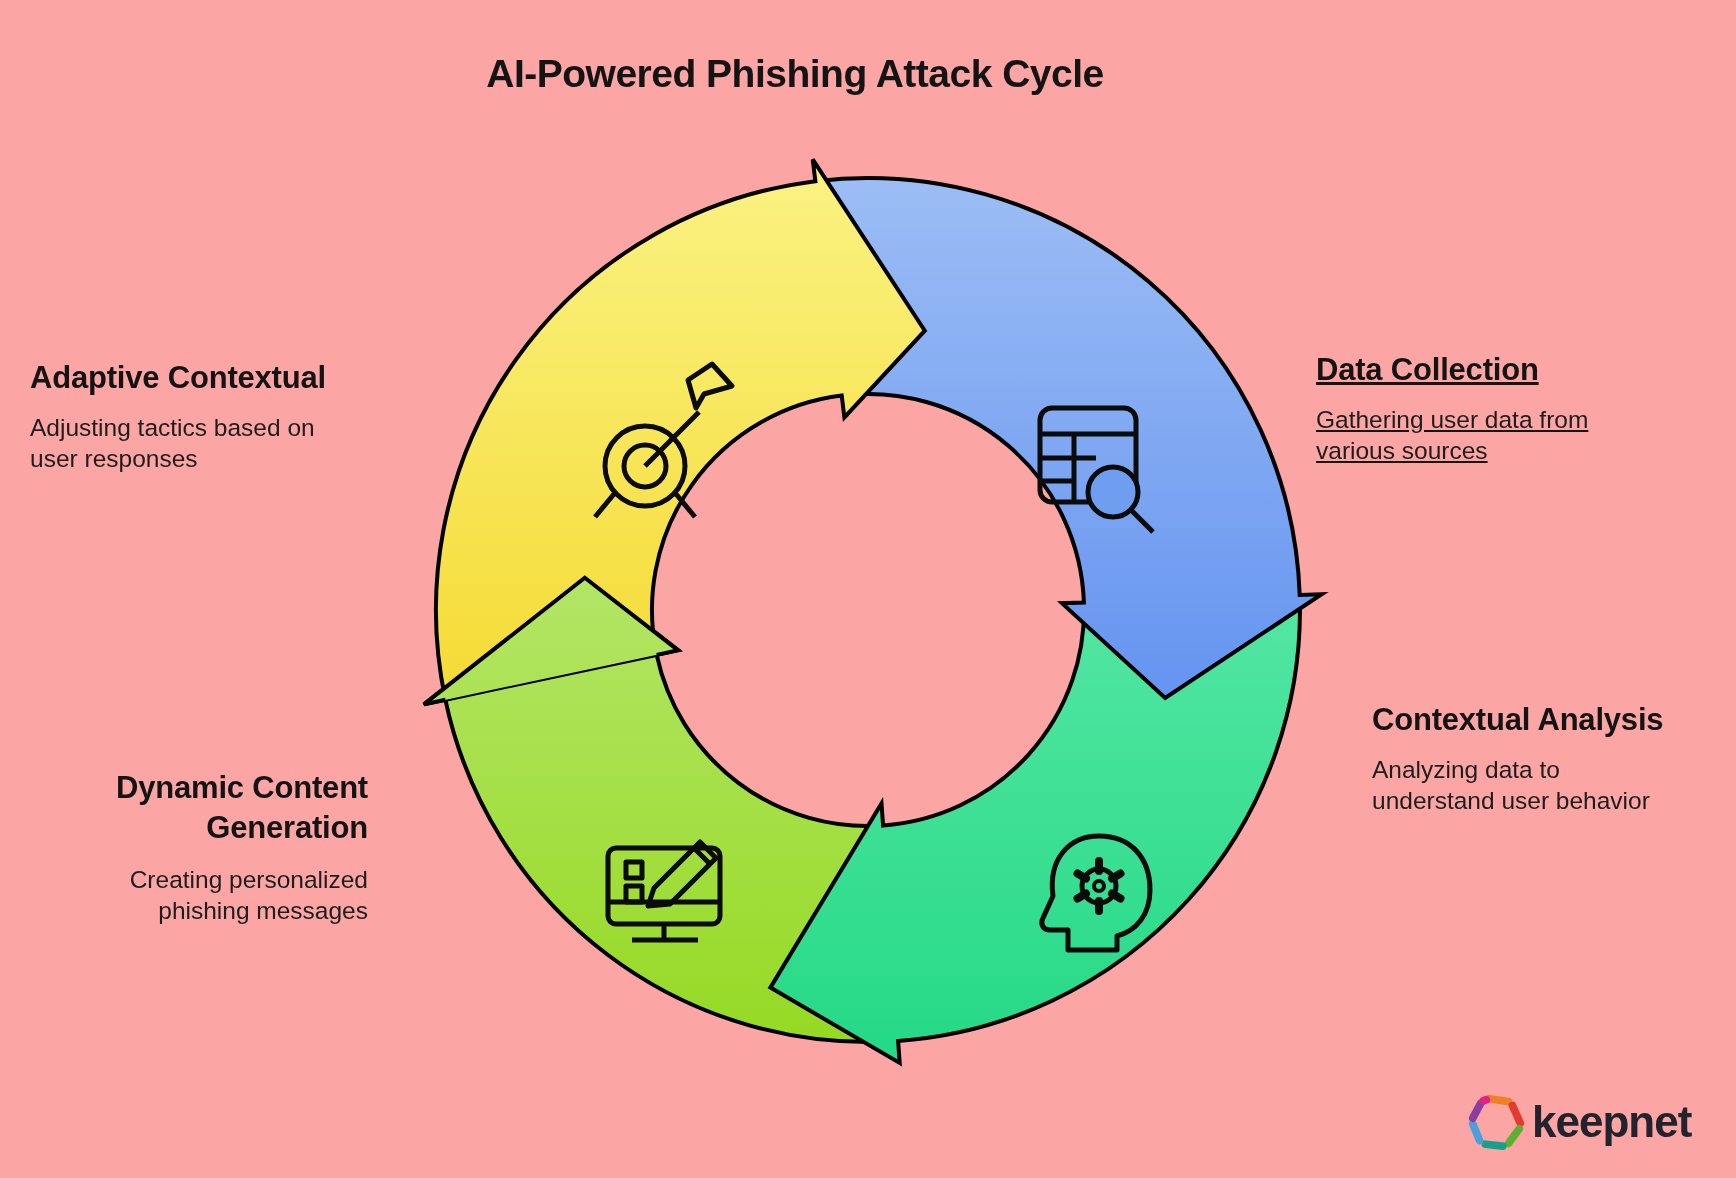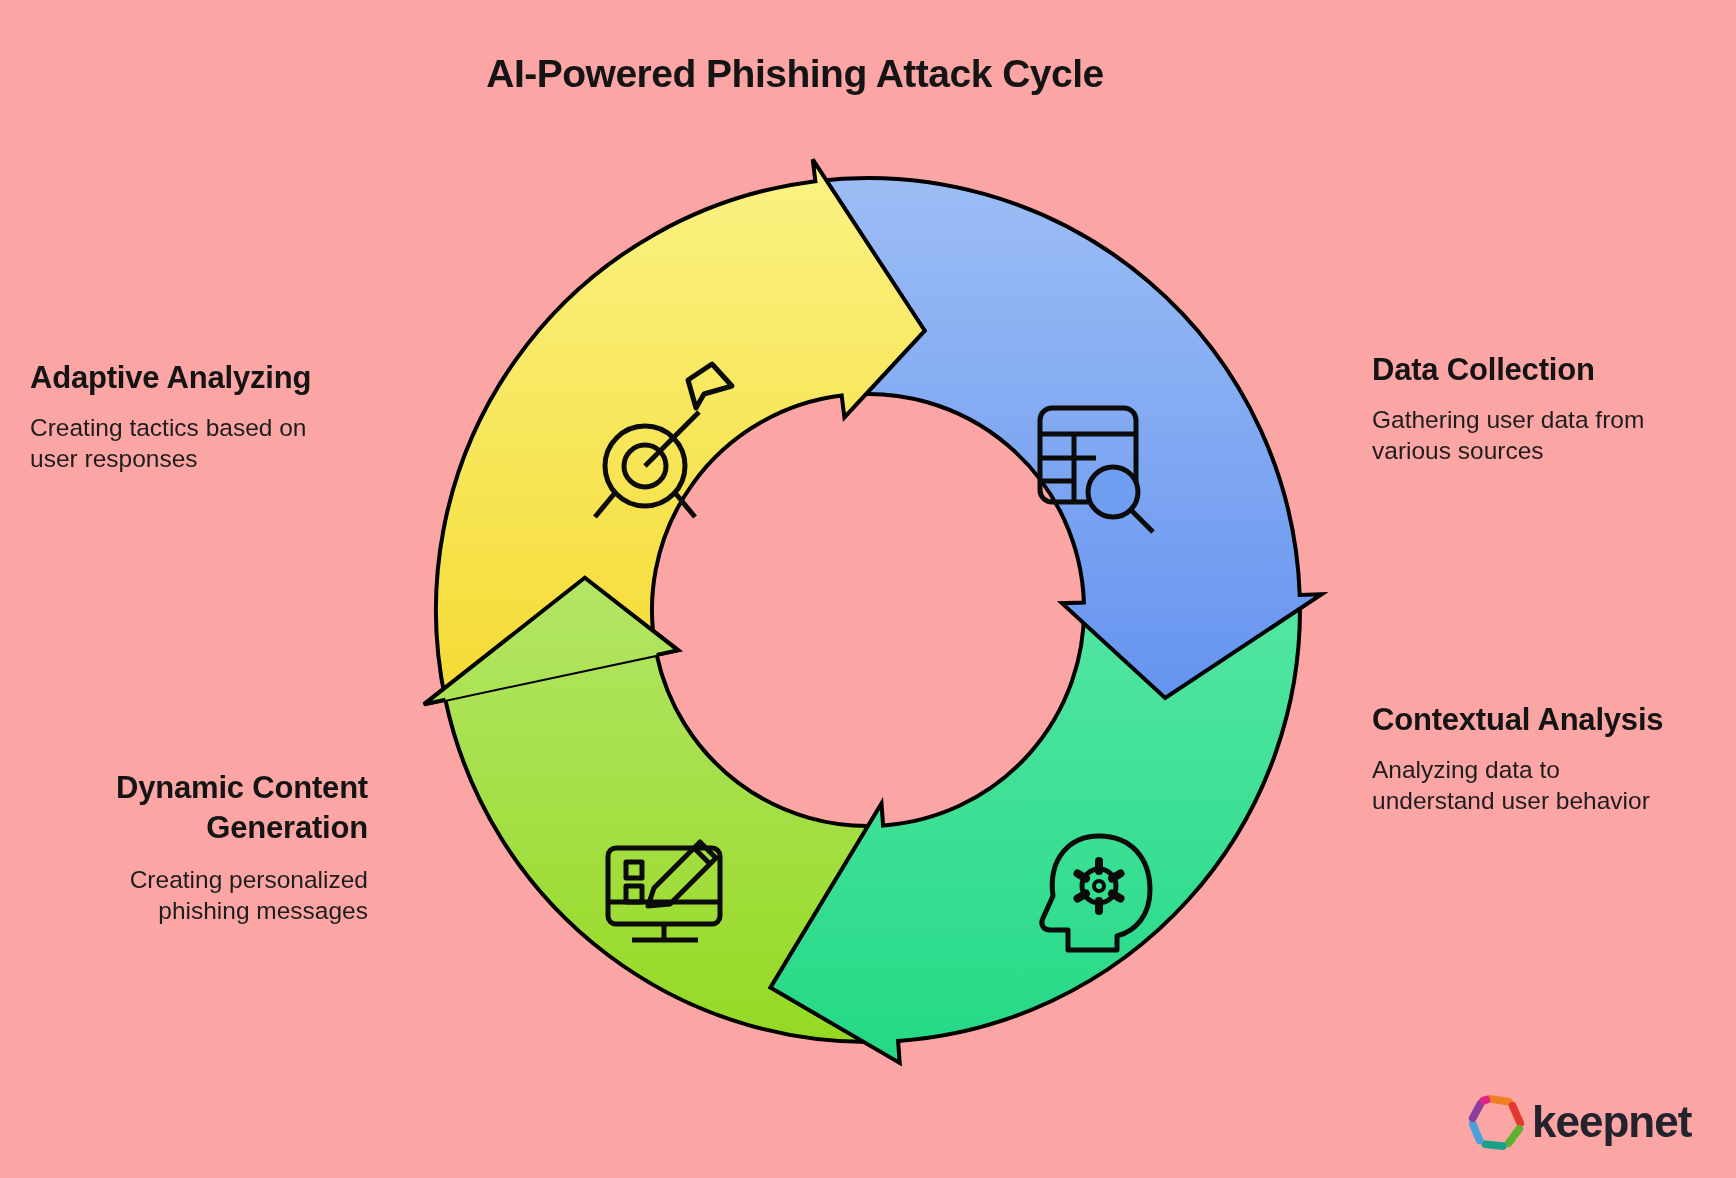--- a/index.html
+++ b/index.html
@@ -4,21 +4,21 @@
 <style>
   html,body{margin:0;padding:0;background:#ffffff;}
   #stage{position:relative;width:1736px;height:1178px;background:#fca5a5;overflow:hidden;
          font-family:"Liberation Sans", sans-serif;color:#141414;}
   .title{position:absolute;top:52px;left:0;width:1590px;text-align:center;
          font-size:39px;font-weight:bold;letter-spacing:-0.5px;color:#141414;}
   .label{position:absolute;}
   .label h2{margin:0 0 16px 0;font-size:31px;font-weight:bold;letter-spacing:-0.2px;color:#141414;}
   .label p{margin:0;font-size:24.5px;line-height:31px;color:#1d1d1d;}
   .lbl-adaptive{left:30px;top:360px;width:310px;text-align:left;}
-  .lbl-data{left:1372px;top:352px;width:310px;text-align:left;}
+  .lbl-data{left:1316px;top:352px;width:310px;text-align:left;text-decoration:underline;}
   .lbl-contextual{left:1372px;top:702px;width:310px;text-align:left;}
   .lbl-dynamic{left:48px;top:768px;width:320px;text-align:right;}
   .lbl-dynamic h2{line-height:40px;}
   svg.cycle{position:absolute;left:0;top:0;}
   .brand{position:absolute;left:1466px;top:1092px;display:flex;align-items:center;gap:6px;}
   .brand .word{font-size:44px;font-weight:bold;letter-spacing:-1px;color:#23232d;}
 </style>
 </head>
 <body>
 
@@ -102,22 +102,22 @@
       <line x1="664" y1="924" x2="664" y2="940"></line>
       <line x1="632" y1="940" x2="698" y2="940"></line>
       <rect x="626" y="862" width="16" height="16"></rect>
       <rect x="626" y="886" width="16" height="16"></rect>
       <path d="M 648 906 L 654 888 L 700 842 L 716 858 L 670 904 Z"></path>
       <line x1="694" y1="848" x2="710" y2="864"></line>
     </g>
     </svg>
 
   <div class="label lbl-adaptive">
-    <h2>Adaptive Analyzing</h2>
-    <p>Creating tactics based on user responses</p>
+    <h2>Adaptive Contextual</h2>
+    <p>Adjusting tactics based on user responses</p>
   </div>
 
   <div class="label lbl-data">
     <h2>Data Collection</h2>
     <p>Gathering user data from various sources</p>
   </div>
 
   <div class="label lbl-dynamic">
     <h2>Dynamic Content Generation</h2>
     <p>Creating personalized phishing messages</p>

